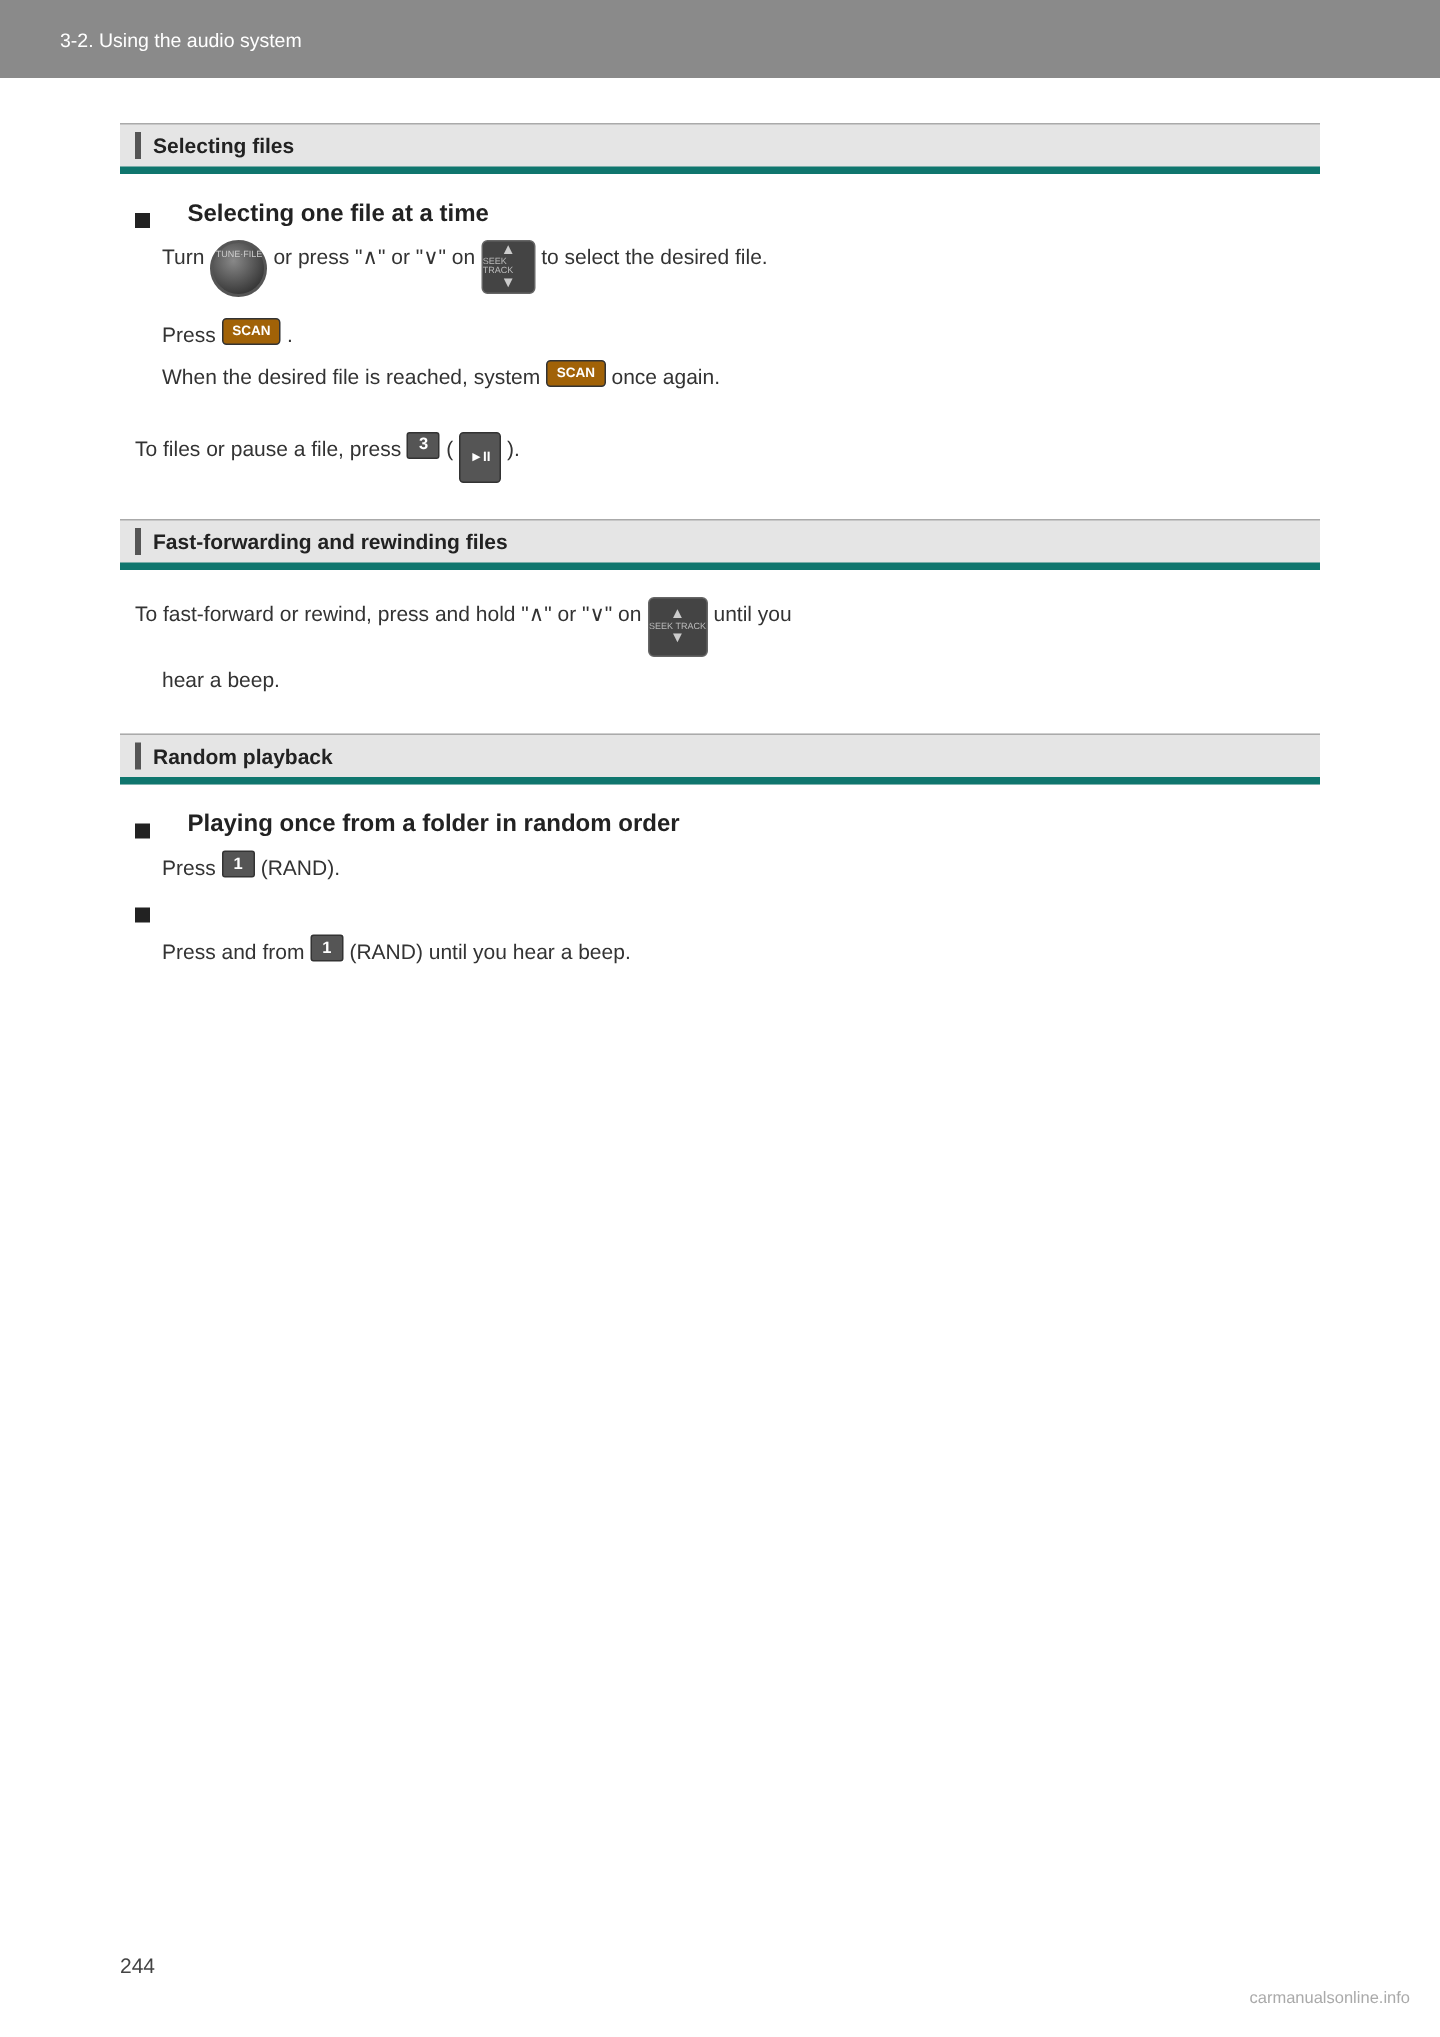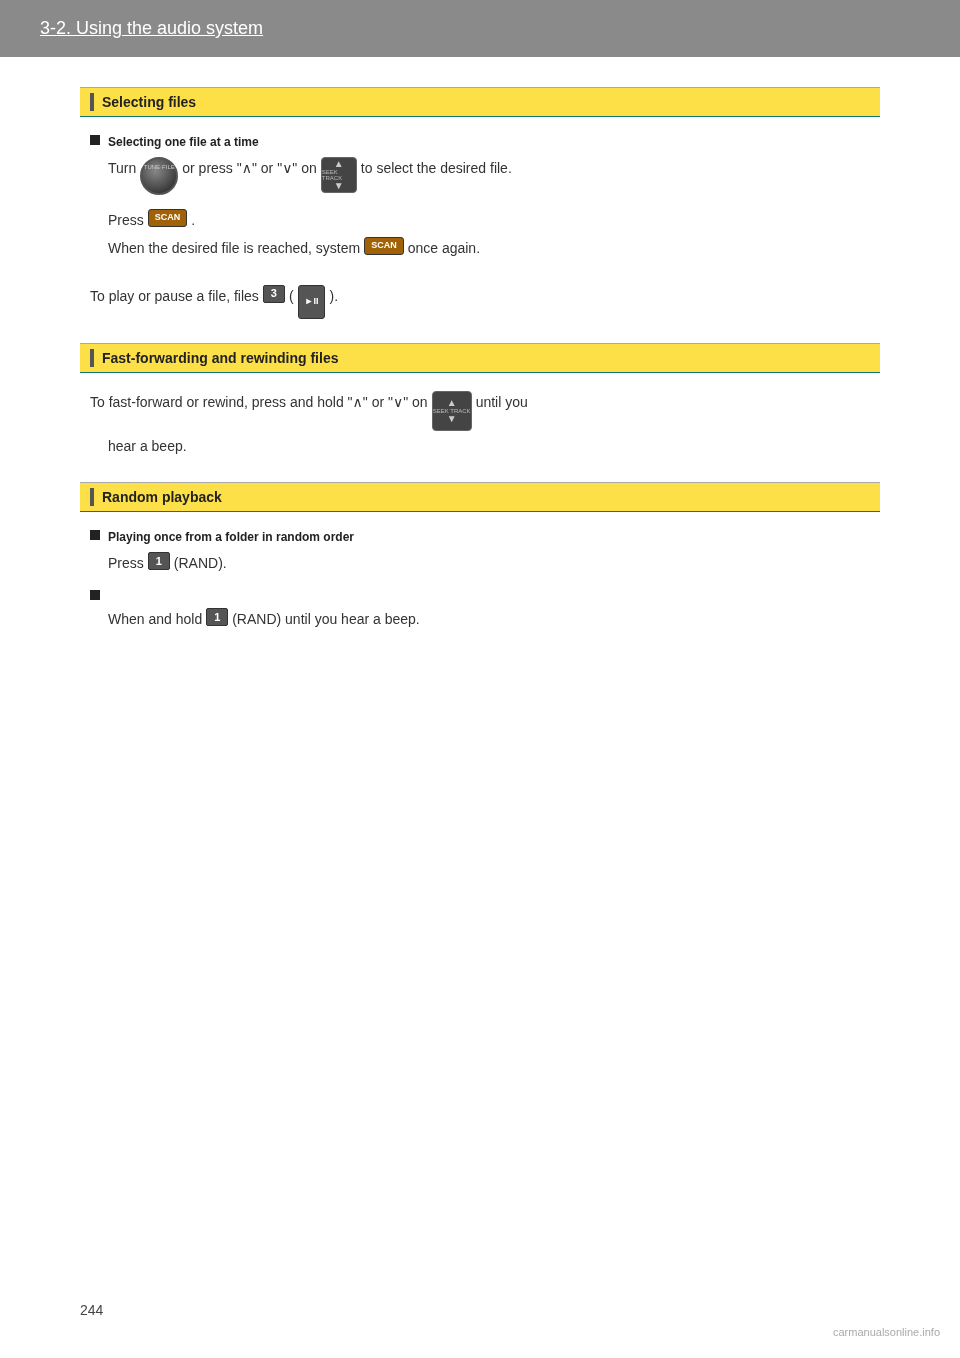--- a/index.html
+++ b/index.html
@@ -20,36 +20,35 @@
 
     .header-bar {
       background: #8a8a8a;
       width: 100%;
       padding: 18px 40px;
       margin-bottom: 30px;
     }
 
     .header-bar span {
       color: #ffffff;
-      font-size: 18px;
-      text-decoration: underline;
+      font-size: 13px;
     }
 
     .main-content {
       padding: 0 80px;
     }
 
     .section-header {
       display: flex;
       align-items: center;
       border-top: 1px solid #aaa;
-      border-bottom: 1px solid #0f766e;
+      border-bottom: 5px solid #0f766e;
       padding: 5px 10px;
       margin-bottom: 18px;
-      background: #fde047;
+      background: #e5e5e5;
     }
 
     .section-header-bar {
       width: 4px;
       height: 18px;
       background: #555;
       margin-right: 8px;
       flex-shrink: 0;
     }
 
@@ -59,24 +58,25 @@
       color: #222;
     }
 
     .subsection {
       margin-bottom: 14px;
       padding-left: 10px;
     }
 
     .subsection-title {
       display: flex;
-      align-items: flex-start;
-      font-weight: bold;
-      font-size: 12px;
+      align-items: flex-end;
+      font-weight: bold;
+      font-size: 16px;
       margin-bottom: 8px;
+      gap: 17px;
     }
 
     .black-square {
       display: inline-block;
       width: 10px;
       height: 10px;
       background: #222;
       margin-right: 8px;
       flex-shrink: 0;
     }
@@ -288,21 +288,21 @@
           <div class="btn-scan">SCAN</div>
           <span>once again.</span>
         </div>
       </div>
     </div>
   </div>
 
   <div class="section-gap">
     <div class="body-text">
       <div class="inline-row">
-        <span>To play or pause a file, files</span>
+        <span>To files or pause a file, press</span>
         <div class="btn-number">3</div>
         <span>(</span>
         <div class="btn-play-pause">►II</div>
         <span>).</span>
       </div>
     </div>
   </div>
 
   <div class="section-gap">
     <div class="section-header">
@@ -342,21 +342,21 @@
         </div>
       </div>
     </div>
 
     <div class="subsection">
       <div class="subsection-title">
         <span class="black-square"></span>
       </div>
       <div class="subsection-body">
         <div class="inline-row">
-          <span>When and hold</span>
+          <span>Press and from</span>
           <div class="btn-number">1</div>
           <span>(RAND) until you hear a beep.</span>
         </div>
       </div>
     </div>
   </div>
 
 </div>
 
 <div class="page-number">244</div>

